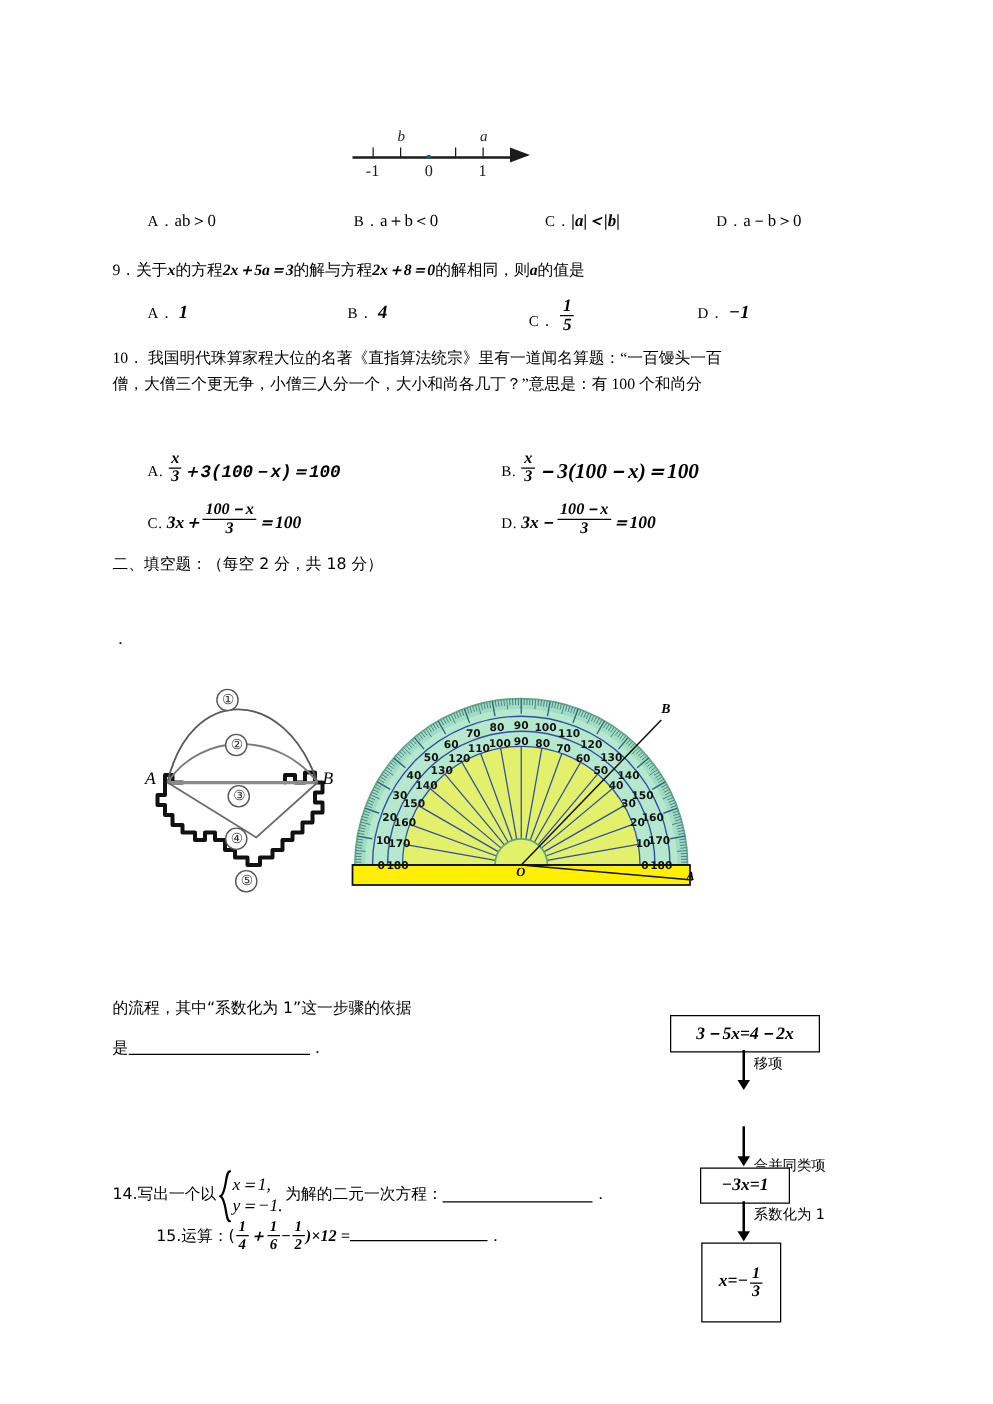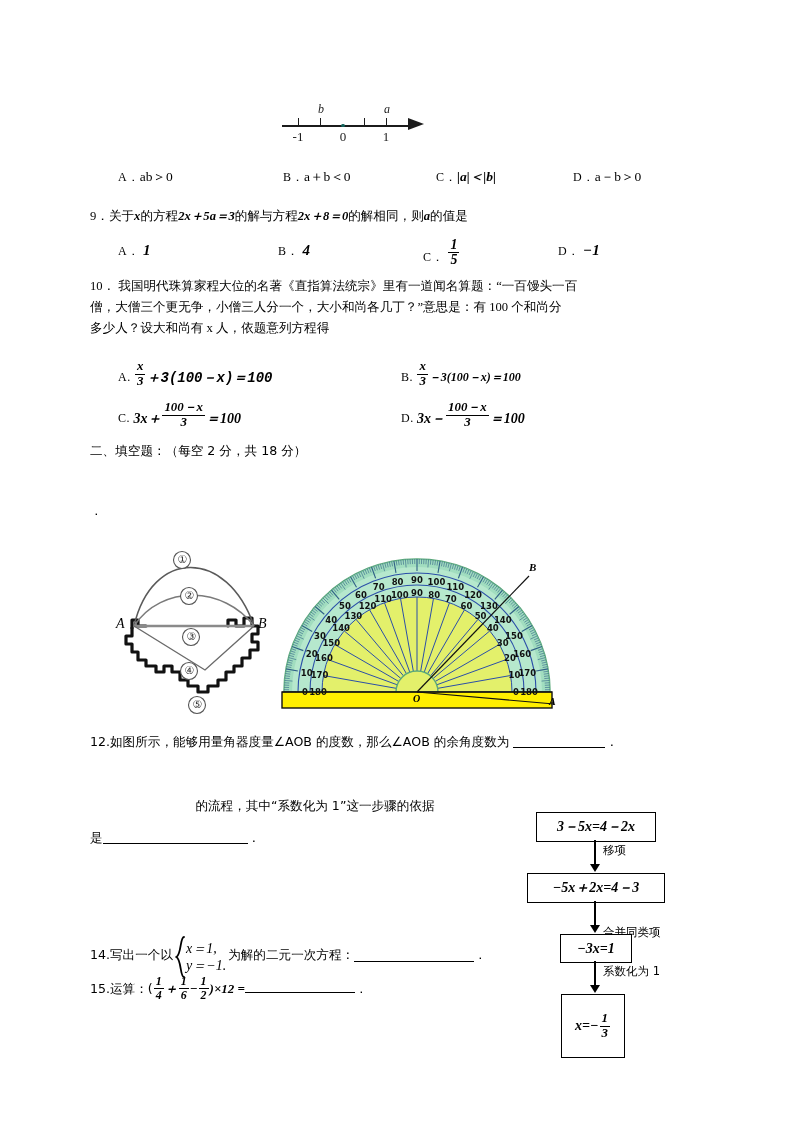--- a/index.html
+++ b/index.html
@@ -204,39 +204,38 @@
     </div>
     <div class="choice" style="left:440px; top:4px;">
       <span class="tag">D．</span>
       <span class="mathv" style="font-size:15px;">−1</span>
     </div>
   </div>
 
   <div class="qtext" style="left:90px; top:276px; width:625px;font-family:Liberation Serif, serif;">
     <div>10．  我国明代珠算家程大位的名著《直指算法统宗》里有一道闻名算题：“一百馒头一百</div>
     <div>僧，大僧三个更无争，小僧三人分一个，大小和尚各几丁？”意思是：有 100 个和尚分</div>
-    <div>多少人？设大和尚有 x 人，依题意列方程得</div>
   </div>
 
   <div class="choice-row" style="left:118px; top:360px; height:75px;">
 
     <div class="choice" style="left:0px; top:0px;">
       <span class="tag" style="vertical-align:-0.35em;">A.</span>
       <span class="frac mathv" style="font-size:14px;">
         <span class="num">x</span>
         <span class="den">3</span>
       </span><span class="mathv" style="font-size:14px; vertical-align:-0.35em;font-family:Liberation Mono, monospace;">＋3(100－x)＝100</span>
     </div>
 
     <div class="choice" style="left:283px; top:0px;">
       <span class="tag" style="vertical-align:-0.35em;">B.</span>
       <span class="frac mathv" style="font-size:14px;">
         <span class="num">x</span>
         <span class="den">3</span>
-      </span><span class="mathv" style="font-size:12px; vertical-align:-0.35em;">－3(100－x)＝100</span>
+      </span><span class="mathv" style="font-size:17px; vertical-align:-0.35em;">－3(100－x)＝100</span>
     </div>
 
     <div class="choice" style="left:0px; top:41px;">
       <span class="tag" style="vertical-align:-0.35em;">C.</span>
       <span class="mathv" style="font-size:14px; vertical-align:-0.35em;">3x＋</span><span class="frac mathv" style="font-size:14px;">
         <span class="num">100－x</span>
         <span class="den">3</span>
       </span><span class="mathv" style="font-size:14px; vertical-align:-0.35em;">＝100</span>
     </div>
 
@@ -562,42 +561,35 @@
           <text x="238.4959675482086" y="121.8088304109739" text-anchor="middle" font-size="8.5">10</text>
           <text x="240" y="139" text-anchor="middle" font-size="8.5">0</text>
         </g>
     </svg>
 
     <div class="abs bold ital" style="left:137px; top:137px; font-size:10px; font-family:'Liberation Serif',serif;">O</div>
     <div class="abs bold ital" style="left:253px; top:5px; font-size:11px; font-family:'Liberation Serif',serif;">B</div>
     <div class="abs bold ital" style="left:273px; top:140px; font-size:10px; font-family:'Liberation Serif',serif;">A</div>
   </div>
 
-  <div class="qtext" style="left:90px; top:731px; width:630px;">
-    <span>12.如图所示，能够用量角器度量∠AOB 的度数，那么∠AOB 的余角度数为</span>
-    <span class="blank" style="width:92px;"></span><span>．</span>
-  </div>
-
-  <div class="qtext" style="left:100px; top:795px; width:430px;text-align:center;">的流程，其中“系数化为 1”这一步骤的依据</div>
+
+  <div class="qtext" style="left:90px; top:795px; width:430px;">的流程，其中“系数化为 1”这一步骤的依据</div>
   <div class="qtext" style="left:90px; top:827px; width:430px;">
     <span>是</span><span class="blank" style="width:145px;"></span><span>．</span>
   </div>
 
   <div class="abs" id="flow-fig">
 
     <div class="fbox" style="left:16px; top:0px; width:118px; height:28px;">
       <span>3－5x=4－2x</span>
     </div>
     <div class="farrow" style="left:74px; top:28px; height:26px;"></div>
     <div class="fhead" style="left:70px; top:52px;"></div>
     <div class="flabel" style="left:83px; top:31px;">移项</div>
 
-    <div class="fbox" style="left:7px; top:61px; width:136px; height:28px;">
-      <span>−5x＋2x=4－3</span>
-    </div>
     <div class="farrow" style="left:74px; top:89px; height:26px;"></div>
     <div class="fhead" style="left:70px; top:113px;"></div>
     <div class="flabel" style="left:83px; top:92px;margin-top:21px;">合并同类项</div>
 
     <div class="fbox" style="left:40px; top:122px; width:70px; height:27px;">
       <span>−3x=1</span>
     </div>
     <div class="farrow" style="left:74px; top:149px; height:26px;"></div>
     <div class="fhead" style="left:70px; top:173px;"></div>
     <div class="flabel" style="left:83px; top:152px;">系数化为 1</div>
@@ -615,21 +607,21 @@
     <span style="vertical-align:0.1em;">14.写出一个以</span><span class="brace-sys">
       <svg class="bsvg" width="11" height="42" viewBox="0 0 11 42">
         <path d="M9,1 C5,1 6.5,18 1.5,21 C6.5,24 5,41 9,41" fill="none" stroke="#000" stroke-width="1.8" stroke-linecap="round"></path>
       </svg>
       <span class="l1">x＝1,</span>
       <span class="l2">y＝−1.</span>
     </span><span style="vertical-align:0.1em;">为解的二元一次方程：</span><span class="blank" style="width:120px;"></span><span style="vertical-align:0.1em;">．</span>
   </div>
 
   <div class="qtext" style="left:90px; top:975px; width:450px;">
-    <span style="vertical-align:-0.1em;">15.运算：(</span><span class="frac mathv" style="font-size:13px;">
+    <span style="vertical-align:-0.1em;margin-left:35px;">15.运算：(</span><span class="frac mathv" style="font-size:13px;">
       <span class="num">1</span>
       <span class="den">4</span>
     </span><span class="mathv" style="font-size:13px; vertical-align:-0.1em;">＋</span><span class="frac mathv" style="font-size:13px;">
       <span class="num">1</span>
       <span class="den">6</span>
     </span><span class="mathv" style="font-size:13px; vertical-align:-0.1em;">−</span><span class="frac mathv" style="font-size:13px;">
       <span class="num">1</span>
       <span class="den">2</span>
     </span><span class="mathv" style="font-size:13px; vertical-align:-0.1em;">)×12 =</span><span class="blank" style="width:110px;"></span><span style="vertical-align:-0.1em;">．</span>
   </div>

